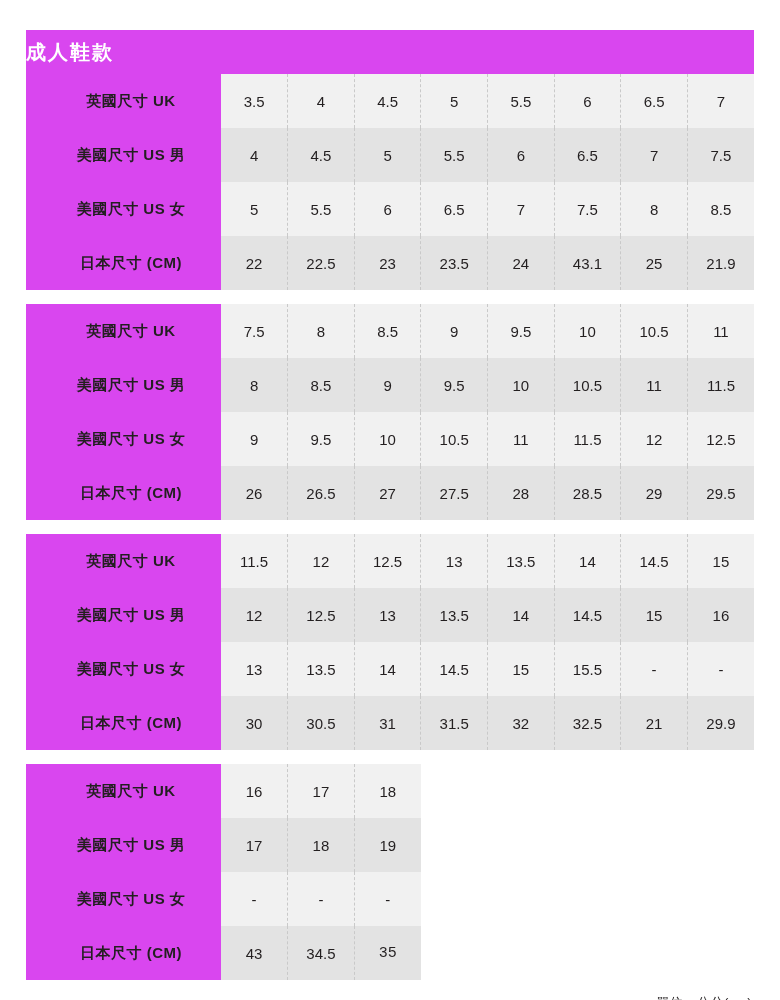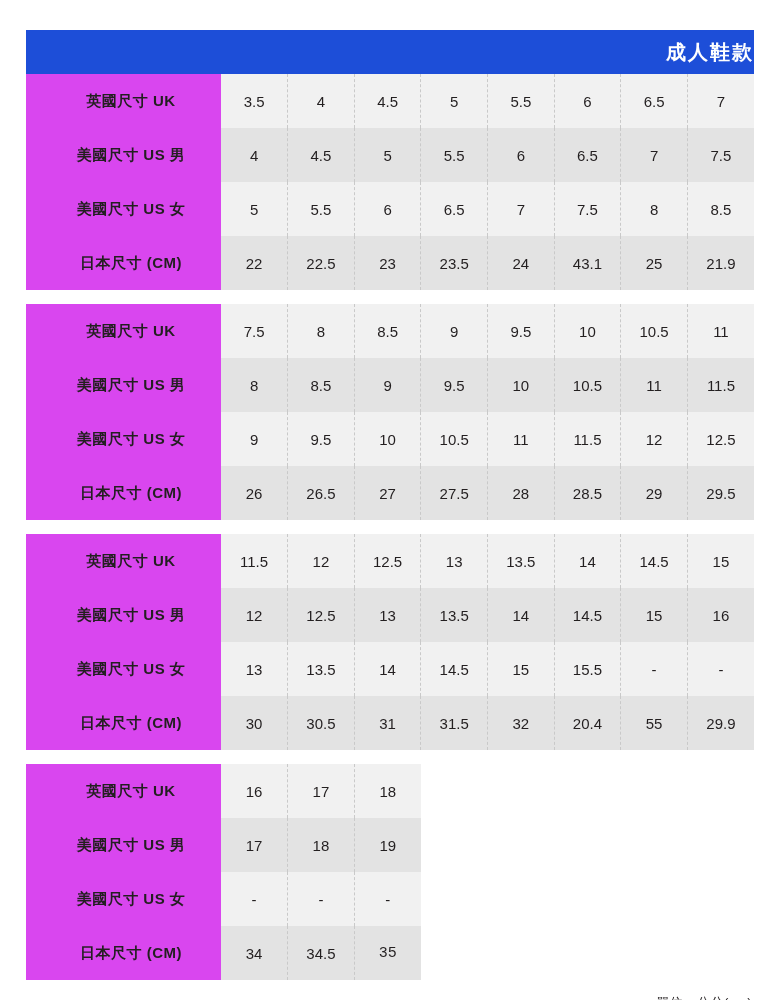--- a/index.html
+++ b/index.html
@@ -15,25 +15,25 @@
     overflow: hidden;
   }
   .page {
     width: 780px;
     height: 1000px;
     position: relative;
     box-sizing: border-box;
     padding: 30px 26px 0 26px;
   }
   .title-bar {
-    background: #1d4ed8;
+    background: #d946ef;
     color: #ffffff;
     height: 44px;
     line-height: 44px;
-    text-align: right;
+    text-align: left;
     font-size: 20px;
     font-weight: bold;
     letter-spacing: 2px;
   }
   table.size-table {
     border-collapse: collapse;
     width: 728px;
     table-layout: fixed;
   }
   table.size-table td {
@@ -223,22 +223,22 @@
       <td class="value-cell">-</td>
       <td class="value-cell last">-</td>
     </tr>
     <tr class="row-dark">
       <td class="label-cell">日本尺寸 (CM)</td>
       <td class="value-cell">30</td>
       <td class="value-cell">30.5</td>
       <td class="value-cell">31</td>
       <td class="value-cell">31.5</td>
       <td class="value-cell">32</td>
-      <td class="value-cell">20.4</td>
-      <td class="value-cell">55</td>
+      <td class="value-cell">32.5</td>
+      <td class="value-cell">21</td>
       <td class="value-cell last">29.9</td>
     </tr>
   </tbody>
     </table>
 
   <div class="block-gap"></div>
 
   <table class="size-table">
     <tbody>
         <tr class="row-light">
@@ -269,21 +269,21 @@
       <td class="value-cell">-</td>
       <td class="value-cell" style="border-right: none;">-</td>
       <td class="value-cell" style="background: rgb(255, 255, 255); border-right: none;"></td>
       <td class="value-cell" style="background: rgb(255, 255, 255); border-right: none;"></td>
       <td class="value-cell" style="background: rgb(255, 255, 255); border-right: none;"></td>
       <td class="value-cell" style="background: rgb(255, 255, 255); border-right: none;"></td>
       <td class="value-cell last" style="background: rgb(255, 255, 255); border-right: none;"></td>
     </tr>
     <tr class="row-dark">
       <td class="label-cell">日本尺寸 (CM)</td>
-      <td class="value-cell">34</td>
+      <td class="value-cell">43</td>
       <td class="value-cell">34.5</td>
       <td class="value-cell" style="border-right: none; font-family: Liberation Mono, monospace;">35</td>
       <td class="value-cell" style="background: rgb(255, 255, 255); border-right: none;"></td>
       <td class="value-cell" style="background: rgb(255, 255, 255); border-right: none;"></td>
       <td class="value-cell" style="background: rgb(255, 255, 255); border-right: none;"></td>
       <td class="value-cell" style="background: rgb(255, 255, 255); border-right: none;"></td>
       <td class="value-cell last" style="background: rgb(255, 255, 255); border-right: none;"></td>
     </tr>
   </tbody>
     </table>

